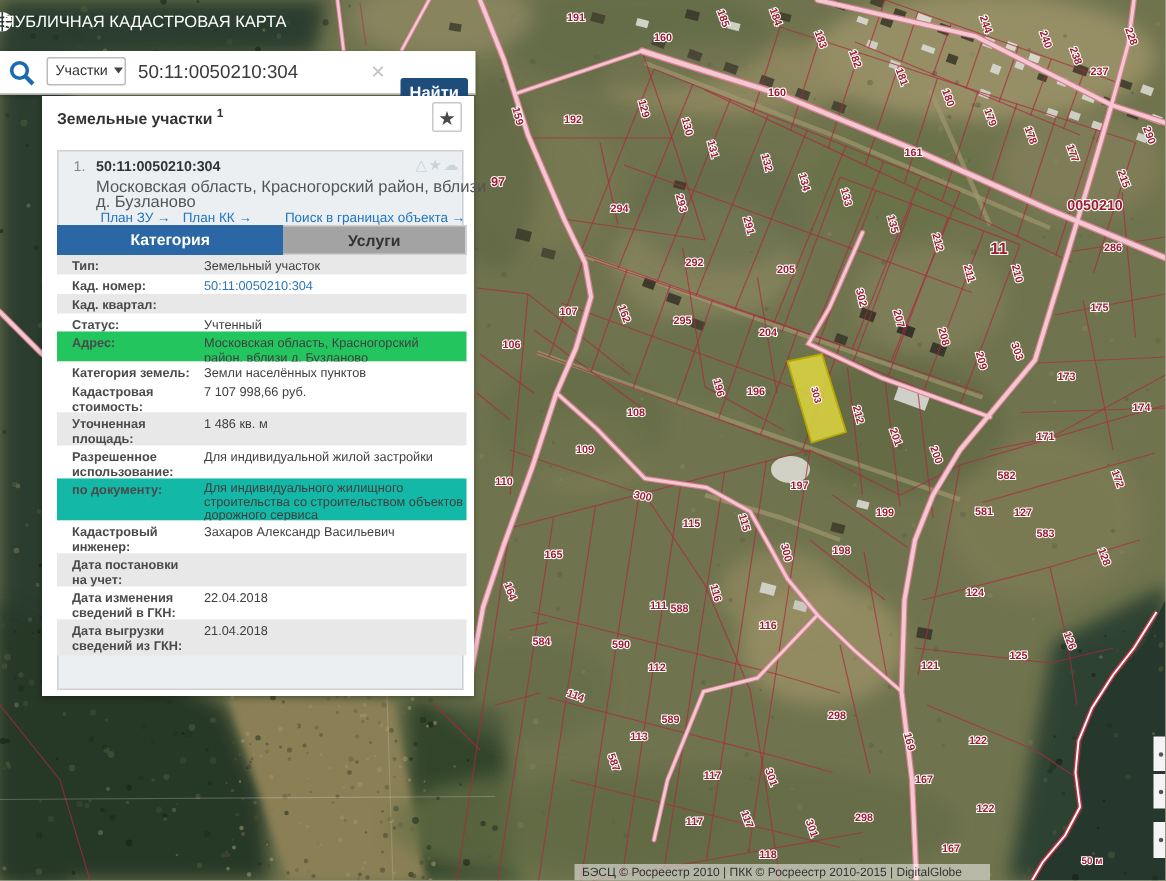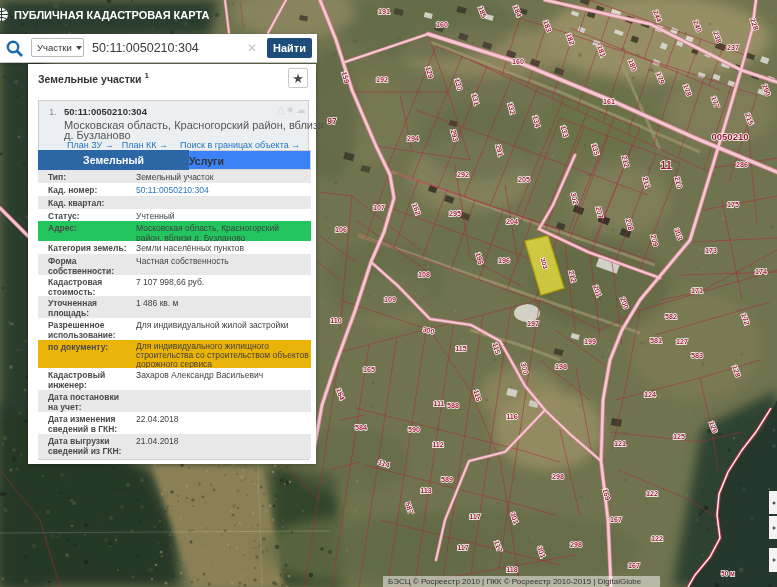--- a/index.html
+++ b/index.html
@@ -977,44 +977,44 @@
         <circle cx="774" cy="528" r="1.5" fill="#555"></circle>
         <circle cx="774" cy="560" r="1.5" fill="#555"></circle>
       </g>
       <rect x="383" y="576" width="277" height="11" fill="#ffffff" fill-opacity="0.5"></rect>
       <text x="388" y="584" font-size="8" font-family="Liberation Sans,sans-serif" fill="#333">БЭСЦ © Росреестр 2010 | ПКК © Росреестр 2010-2015 | DigitalGlobe</text>
     </svg>
 <svg width="230" height="30" style="position:absolute;left:0;top:0">
   <circle cx="1.5" cy="14.5" r="6.5" fill="#fff"></circle>
   <path d="M-5,14.5 L8.5,14.5 M1.5,8 L1.5,21 M-3,10.5 Q1.5,13 6,10.5 M-3,18.5 Q1.5,16 6,18.5" stroke="#2e3b33" stroke-width="1" fill="none"></path>
 </svg>
-<div style="position:absolute;left:14px;top:9px;font-size:11px;font-weight:bold;color:#fff;letter-spacing:0;white-space:nowrap">ПУБЛИЧНАЯ КАДАСТРОВАЯ КАРТА</div>
+<div style="position:absolute;left:2px;top:9px;font-size:11px;font-weight:normal;color:#fff;letter-spacing:0;white-space:nowrap">ПУБЛИЧНАЯ КАДАСТРОВАЯ КАРТА</div>
 <div style="position:absolute;left:0;top:34px;width:317px;height:29px;background:#fff;border-bottom:1px solid #c5c5c5;box-shadow:0 1px 3px rgba(0,0,0,.25)">
   <svg width="22" height="22" style="position:absolute;left:4px;top:4px">
     <circle cx="9" cy="9" r="5.2" fill="none" stroke="#1b6ab0" stroke-width="2.4"></circle>
     <line x1="13" y1="13" x2="18" y2="18" stroke="#1b6ab0" stroke-width="2.8"></line>
   </svg>
   <div style="position:absolute;left:31px;top:4px;width:53px;height:19px;border:1px solid #bbb;border-radius:2px;background:#fff;font-size:9.5px;color:#333;line-height:17px;padding-left:5px;white-space:nowrap;overflow:hidden">Участки<span style="display:inline-block;width:0;height:0;border-left:3px solid transparent;border-right:3px solid transparent;border-top:4px solid #444;margin-left:4px;vertical-align:1px"></span></div>
   <div style="position:absolute;left:92px;top:7px;font-size:12.5px;color:#3a3a3a">50:11:0050210:304</div>
   <div style="position:absolute;left:247px;top:7px;font-size:12px;color:#c4c4c4">✕</div>
-  <div style="position:absolute;left:267px;top:4px;width:45px;height:20px;background:#1e4d7b;border-radius:2px;color:#fff;font-size:11px;font-weight:bold;text-align:center;line-height:20px">Найти</div>
+  <div style="position:absolute;left:267px;top:18px;width:45px;height:20px;background:#1e4d7b;border-radius:2px;color:#fff;font-size:11px;font-weight:bold;text-align:center;line-height:20px">Найти</div>
 </div>
 <div style="position:absolute;left:28px;top:64px;width:288px;height:400px;background:#fff;box-shadow:0 1px 4px rgba(0,0,0,.3)">
   <div style="position:absolute;left:10px;top:7px;font-size:10.5px;font-weight:bold;color:#333">Земельные участки <sup style="font-size:8px">1</sup></div>
   <div style="position:absolute;left:260px;top:4px;width:20px;height:20px;border:1px solid #c8c8c8;border-radius:2px;text-align:center;line-height:19px;font-size:13px;color:#4a4a4a">★</div>
   <div style="position:absolute;left:10px;top:36px;width:271px;height:360px;border:1px solid #d0d0d0;background:#ebeff2">
     <div style="position:absolute;left:10px;top:5px;font-size:9.5px;color:#888">1.</div>
     <div style="position:absolute;left:25px;top:5px;font-size:9.5px;font-weight:bold;color:#333">50:11:0050210:304</div>
     <div style="position:absolute;left:238px;top:3px;font-size:10px;color:#ccd4da;letter-spacing:1px">△★☁</div>
     <div style="position:absolute;left:25px;top:19px;font-size:11px;line-height:10px;color:#555;white-space:nowrap">Московская область, Красногорский район, вблизи<br>д. Бузланово</div>
     <div style="position:absolute;left:28px;top:39px;font-size:9px;color:#2276bd;white-space:nowrap">
-      <span style="border-bottom:1px solid #9cc2e0">План ЗУ →</span><span style="margin-left:8px;border-bottom:1px solid #9cc2e0">План КК →</span><span style="margin-left:12px;border-bottom:1px solid #9cc2e0">Поиск в границах объекта →</span>
+      <span style="border-bottom:1px solid #9cc2e0">План ЗУ →</span><span style="margin-left:8px;border-bottom:1px solid #9cc2e0">План КК →</span><span style="margin-left:22px;border-bottom:1px solid #9cc2e0">Поиск в границах объекта →</span>
     </div>
-    <div style="position:absolute;left:-1px;top:49px;width:151px;height:20px;background:#2a67a4;color:#fff;font-size:10.5px;font-weight:bold;text-align:center;line-height:20px">Земельный</div>
-    <div style="position:absolute;left:150px;top:49px;width:122px;height:20px;background:#3b82f6;color:#333;font-size:10.5px;font-weight:bold;line-height:20px;border:1px solid #d0d0d0;border-left:none">Услуги</div>
+    <div style="position:absolute;left:-1px;top:49px;width:151px;height:20px;background:#2a67a4;color:#fff;font-size:10.5px;font-weight:bold;text-align:center;line-height:20px">Категория</div>
+    <div style="position:absolute;left:150px;top:49px;width:122px;height:20px;background:#a3a3a3;color:#333;font-size:10.5px;font-weight:bold;text-align:center;line-height:20px;border:1px solid #d0d0d0;border-left:none">Услуги</div>
     <div style="position:absolute;left:-1px;top:69px;width:273px;font-size:8.5px;line-height:10px">
 <div style="display:flex;height:13px;background:#e8e8e8;padding:1.5px 0 0 10px;overflow:hidden">
             <div style="width:88px;flex:none;font-weight:bold;color:#4a4a4a">Тип:</div>
             <div style="width:174px;flex:none;color:#3f3f3f">Земельный участок</div>
           </div>
           <div style="display:flex;height:13px;background:#ffffff;padding:1.5px 0 0 10px;overflow:hidden">
             <div style="width:88px;flex:none;font-weight:bold;color:#4a4a4a">Кад. номер:</div>
             <div style="width:174px;flex:none;color:#2a76b8">50:11:0050210:304</div>
           </div>
           <div style="display:flex;height:13px;background:#e8e8e8;padding:1.5px 0 0 10px;overflow:hidden">
@@ -1025,37 +1025,33 @@
             <div style="width:174px;flex:none;color:#3f3f3f">Учтенный</div>
           </div>
           <div style="display:flex;height:20px;background:#22c55e;padding:1.5px 0 0 10px;overflow:hidden">
             <div style="width:88px;flex:none;font-weight:bold;color:#4a4a4a">Адрес:</div>
             <div style="width:174px;flex:none;color:#3f3f3f">Московская область, Красногорский<br>район, вблизи д. Бузланово</div>
           </div>
           <div style="display:flex;height:13px;background:#ffffff;padding:1.5px 0 0 10px;overflow:hidden">
             <div style="width:88px;flex:none;font-weight:bold;color:#4a4a4a">Категория земель:</div>
             <div style="width:174px;flex:none;color:#3f3f3f">Земли населённых пунктов</div>
           </div>
-          <div style="display:flex;height:21px;background:#e8e8e8;padding:1.5px 0 0 10px;overflow:hidden">
-            <div style="width:88px;flex:none;font-weight:bold;color:#4a4a4a">Форма<br>собственности:</div>
-            <div style="width:174px;flex:none;color:#3f3f3f">Частная собственность</div>
-          </div>
           <div style="display:flex;height:21px;background:#ffffff;padding:1.5px 0 0 10px;overflow:hidden">
             <div style="width:88px;flex:none;font-weight:bold;color:#4a4a4a">Кадастровая<br>стоимость:</div>
             <div style="width:174px;flex:none;color:#3f3f3f">7 107 998,66 руб.</div>
           </div>
           <div style="display:flex;height:22px;background:#e8e8e8;padding:1.5px 0 0 10px;overflow:hidden">
             <div style="width:88px;flex:none;font-weight:bold;color:#4a4a4a">Уточненная<br>площадь:</div>
             <div style="width:174px;flex:none;color:#3f3f3f">1 486 кв. м</div>
           </div>
           <div style="display:flex;height:22px;background:#ffffff;padding:1.5px 0 0 10px;overflow:hidden">
             <div style="width:88px;flex:none;font-weight:bold;color:#4a4a4a">Разрешенное<br>использование:</div>
             <div style="width:174px;flex:none;color:#3f3f3f">Для индивидуальной жилой застройки</div>
           </div>
-          <div style="display:flex;height:28px;background:#eab308;padding:1.5px 0 0 10px;overflow:hidden">
+          <div style="display:flex;height:28px;background:#14b8a6;padding:1.5px 0 0 10px;overflow:hidden">
             <div style="width:88px;flex:none;font-weight:bold;color:#4a4a4a">по документу:</div>
             <div style="width:174px;flex:none;color:#3f3f3f"><span style="display:inline-block;line-height:9px">Для индивидуального жилищного<br>строительства со строительством объектов<br>дорожного сервиса</span></div>
           </div>
           <div style="display:flex;height:22px;background:#ffffff;padding:1.5px 0 0 10px;overflow:hidden">
             <div style="width:88px;flex:none;font-weight:bold;color:#4a4a4a">Кадастровый<br>инженер:</div>
             <div style="width:174px;flex:none;color:#3f3f3f">Захаров Александр Васильевич</div>
           </div>
           <div style="display:flex;height:22px;background:#e8e8e8;padding:1.5px 0 0 10px;overflow:hidden">
             <div style="width:88px;flex:none;font-weight:bold;color:#4a4a4a">Дата постановки<br>на учет:</div>
           </div>

